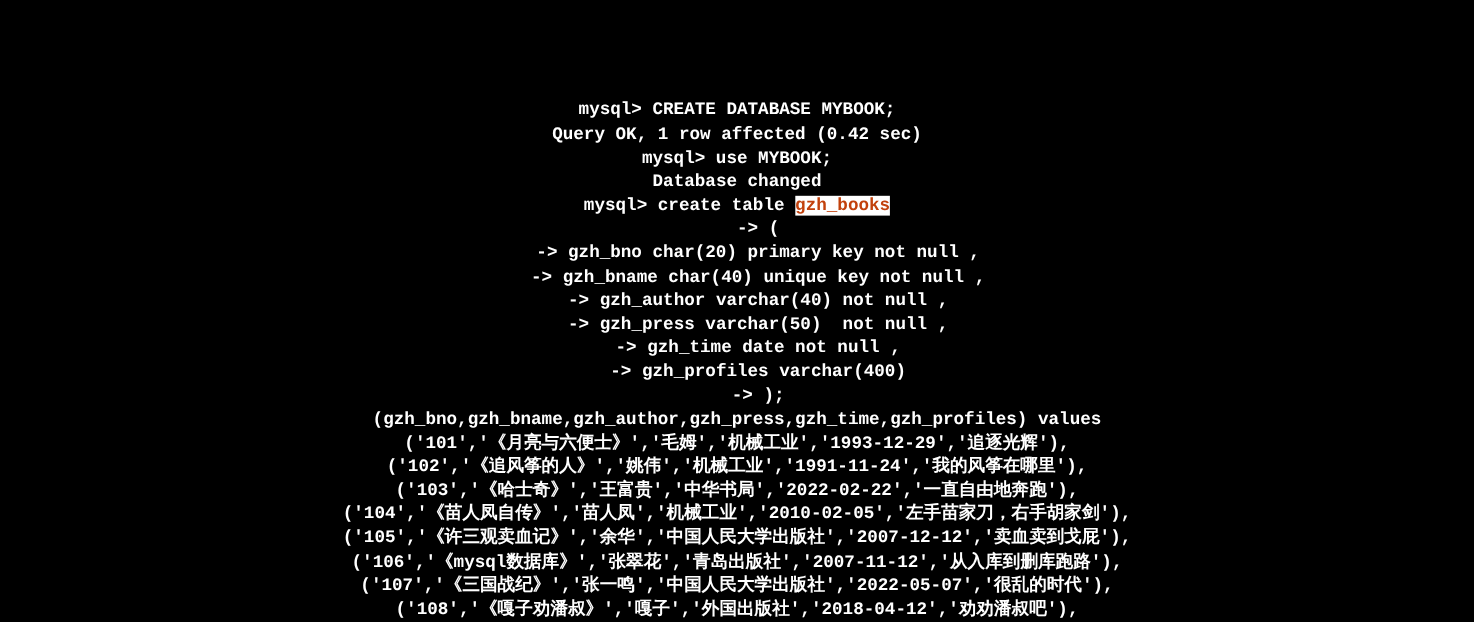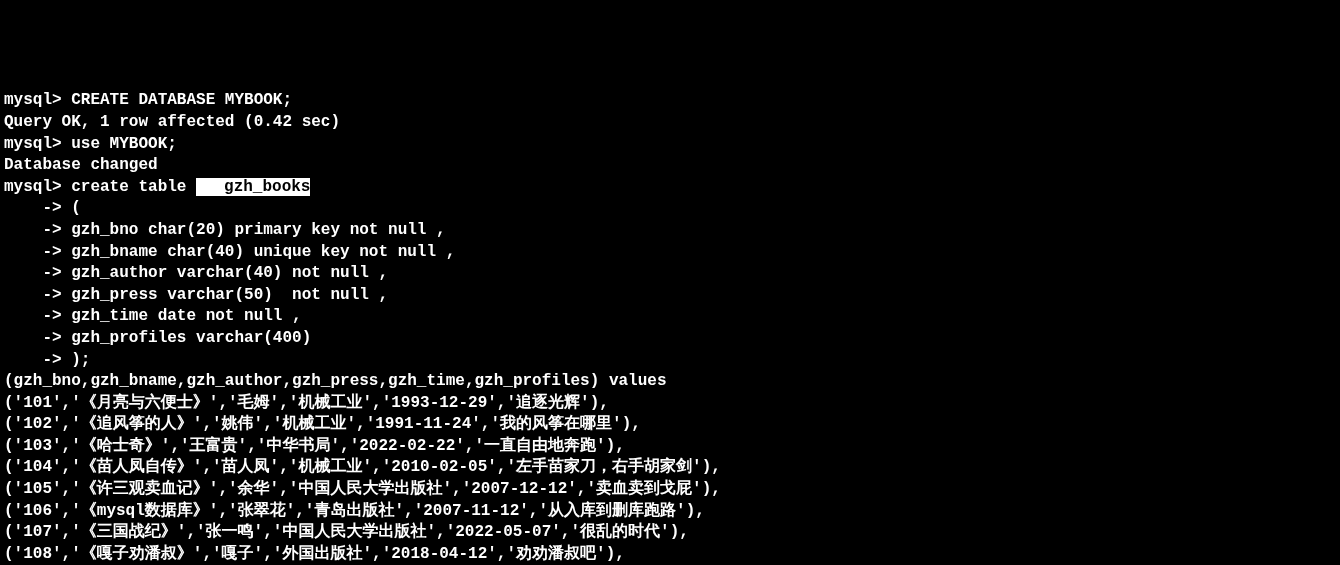--- a/index.html
+++ b/index.html
@@ -15,25 +15,25 @@
       font-weight: bold;
       line-height: 1.35;
       padding: 4px;
       white-space: pre;
       width: 1340px;
       height: 565px;
       overflow: hidden;
     }
     .highlight {
       background-color: #ffffff;
-      color: #000000;
-      padding-left: 28px;
+      color: #c2410c;
     }
     .line {
       display: block;
+      text-align: center;
     }
   </style>
 </head>
 <body>
 
 
 
 <div id="terminal"><span class="line">mysql&gt; CREATE DATABASE MYBOOK;</span><span class="line">Query OK, 1 row affected (0.42 sec)</span><span class="line"></span><span class="line">mysql&gt; use MYBOOK;</span><span class="line">Database changed</span><span class="line">mysql&gt; create table <span class="highlight">gzh_books</span></span><span class="line">    -&gt; (</span><span class="line">    -&gt; gzh_bno char(20) primary key not null ,</span><span class="line">    -&gt; gzh_bname char(40) unique key not null ,</span><span class="line">    -&gt; gzh_author varchar(40) not null ,</span><span class="line">    -&gt; gzh_press varchar(50)  not null ,</span><span class="line">    -&gt; gzh_time date not null ,</span><span class="line">    -&gt; gzh_profiles varchar(400)</span><span class="line">    -&gt; );</span><span class="line">(gzh_bno,gzh_bname,gzh_author,gzh_press,gzh_time,gzh_profiles) values</span><span class="line">('101','《月亮与六便士》','毛姆','机械工业','1993-12-29','追逐光辉'),</span><span class="line">('102','《追风筝的人》','姚伟','机械工业','1991-11-24','我的风筝在哪里'),</span><span class="line">('103','《哈士奇》','王富贵','中华书局','2022-02-22','一直自由地奔跑'),</span><span class="line">('104','《苗人凤自传》','苗人凤','机械工业','2010-02-05','左手苗家刀，右手胡家剑'),</span><span class="line">('105','《许三观卖血记》','余华','中国人民大学出版社','2007-12-12','卖血卖到戈屁'),</span><span class="line">('106','《mysql数据库》','张翠花','青岛出版社','2007-11-12','从入库到删库跑路'),</span><span class="line">('107','《三国战纪》','张一鸣','中国人民大学出版社','2022-05-07','很乱的时代'),</span><span class="line">('108','《嘎子劝潘叔》','嘎子','外国出版社','2018-04-12','劝劝潘叔吧'),</span></div>
 
 

